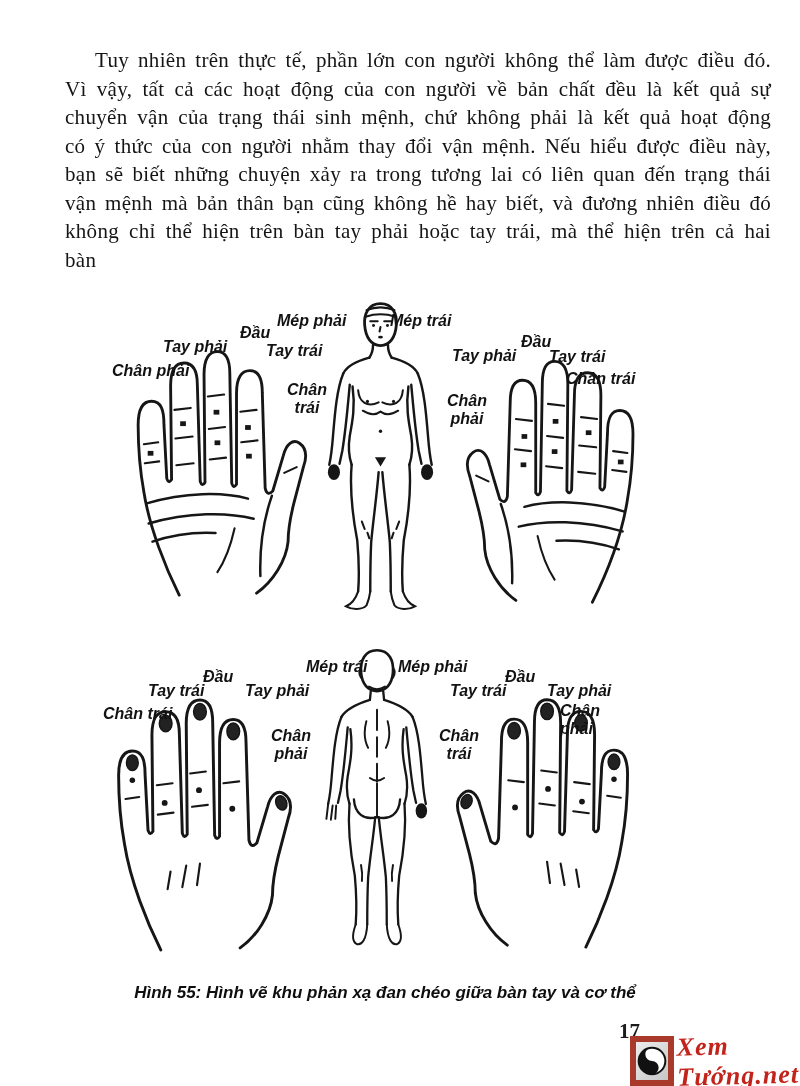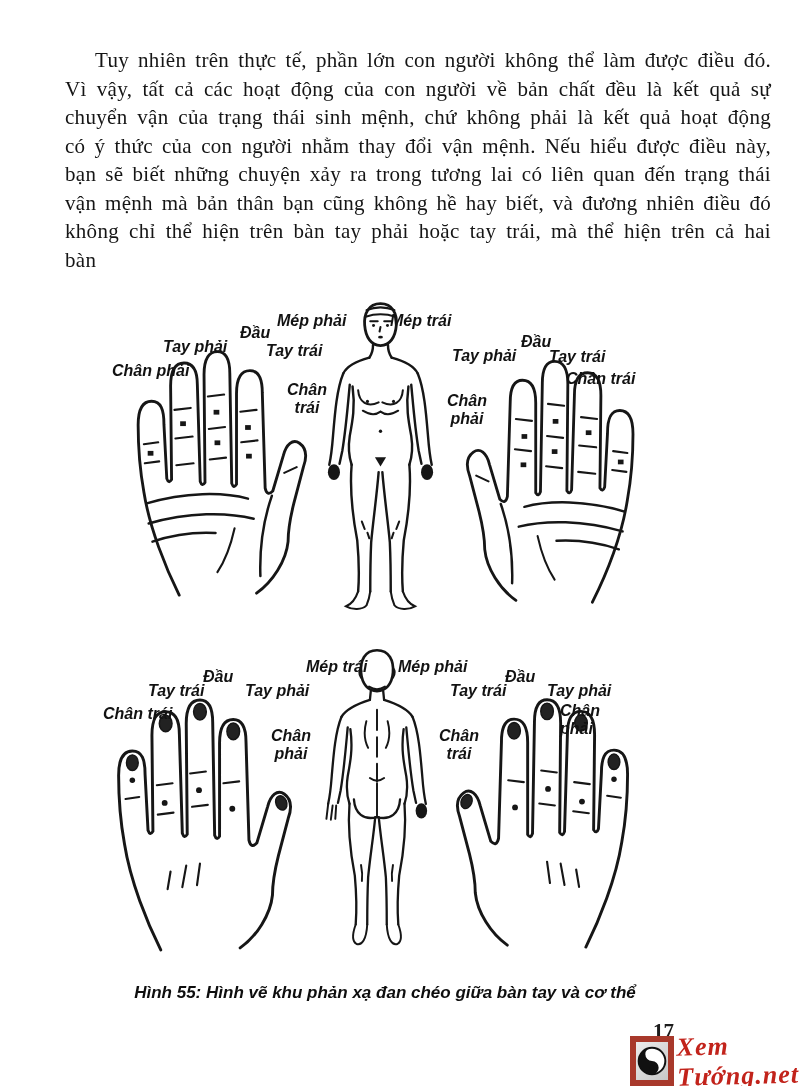--- a/index.html
+++ b/index.html
@@ -14,21 +14,21 @@
   .art { position:absolute; overflow:visible; }
 
   .lbl { position:absolute; font:italic 600 16px "Liberation Sans", sans-serif;
          color:#121212; white-space:pre-line; line-height:1.12; }
   .lbl2 { text-align:center; }
 
   .caption { position:absolute; top:979px; left:381px; transform:translateX(-50%);
     white-space:nowrap; margin:4px;
     font:italic bold 17px "Liberation Sans", sans-serif; color:#0e0e0e; }
 
-  .pageno { position:absolute; left:653px; top:1019px; z-index:1;
+  .pageno { position:absolute; left:619px; top:1019px; z-index:1;
     font:bold 21px "Liberation Serif", serif; color:#1c1c1c; }
 
   .wm { position:absolute; left:630px; top:1031px; z-index:2; display:flex; align-items:center; }
   .wm-logo { width:43px; height:38px; border:6px solid #a8392b;
     background:linear-gradient(135deg,#ececec 0%,#c7c7c7 100%);
     display:flex; align-items:center; justify-content:center; }
   .wm-text { margin-left:3px; font:italic bold 26px "Liberation Serif", serif;
     color:#c2231b; letter-spacing:1px; transform:rotate(-1.5deg); }
 
   

